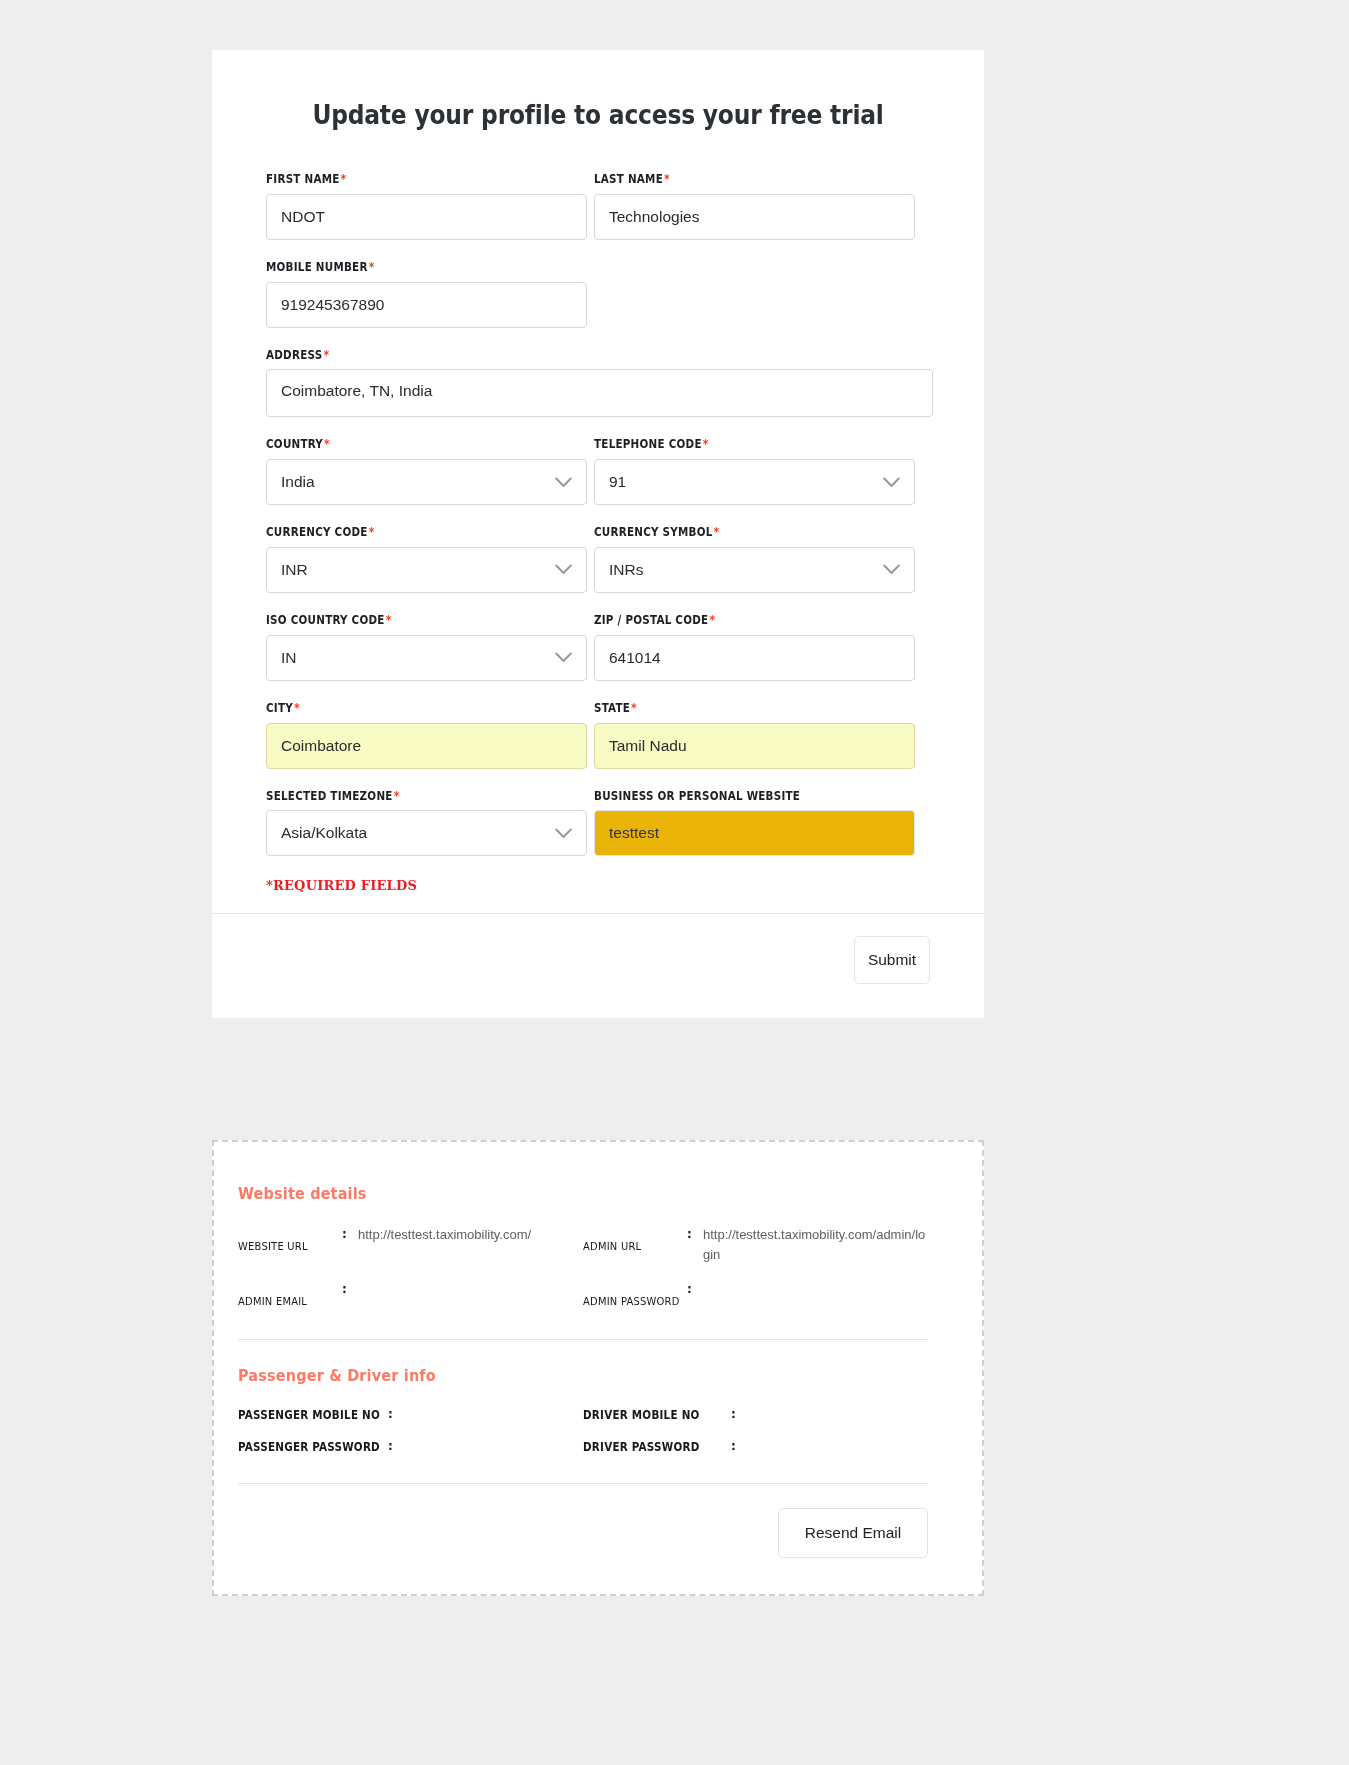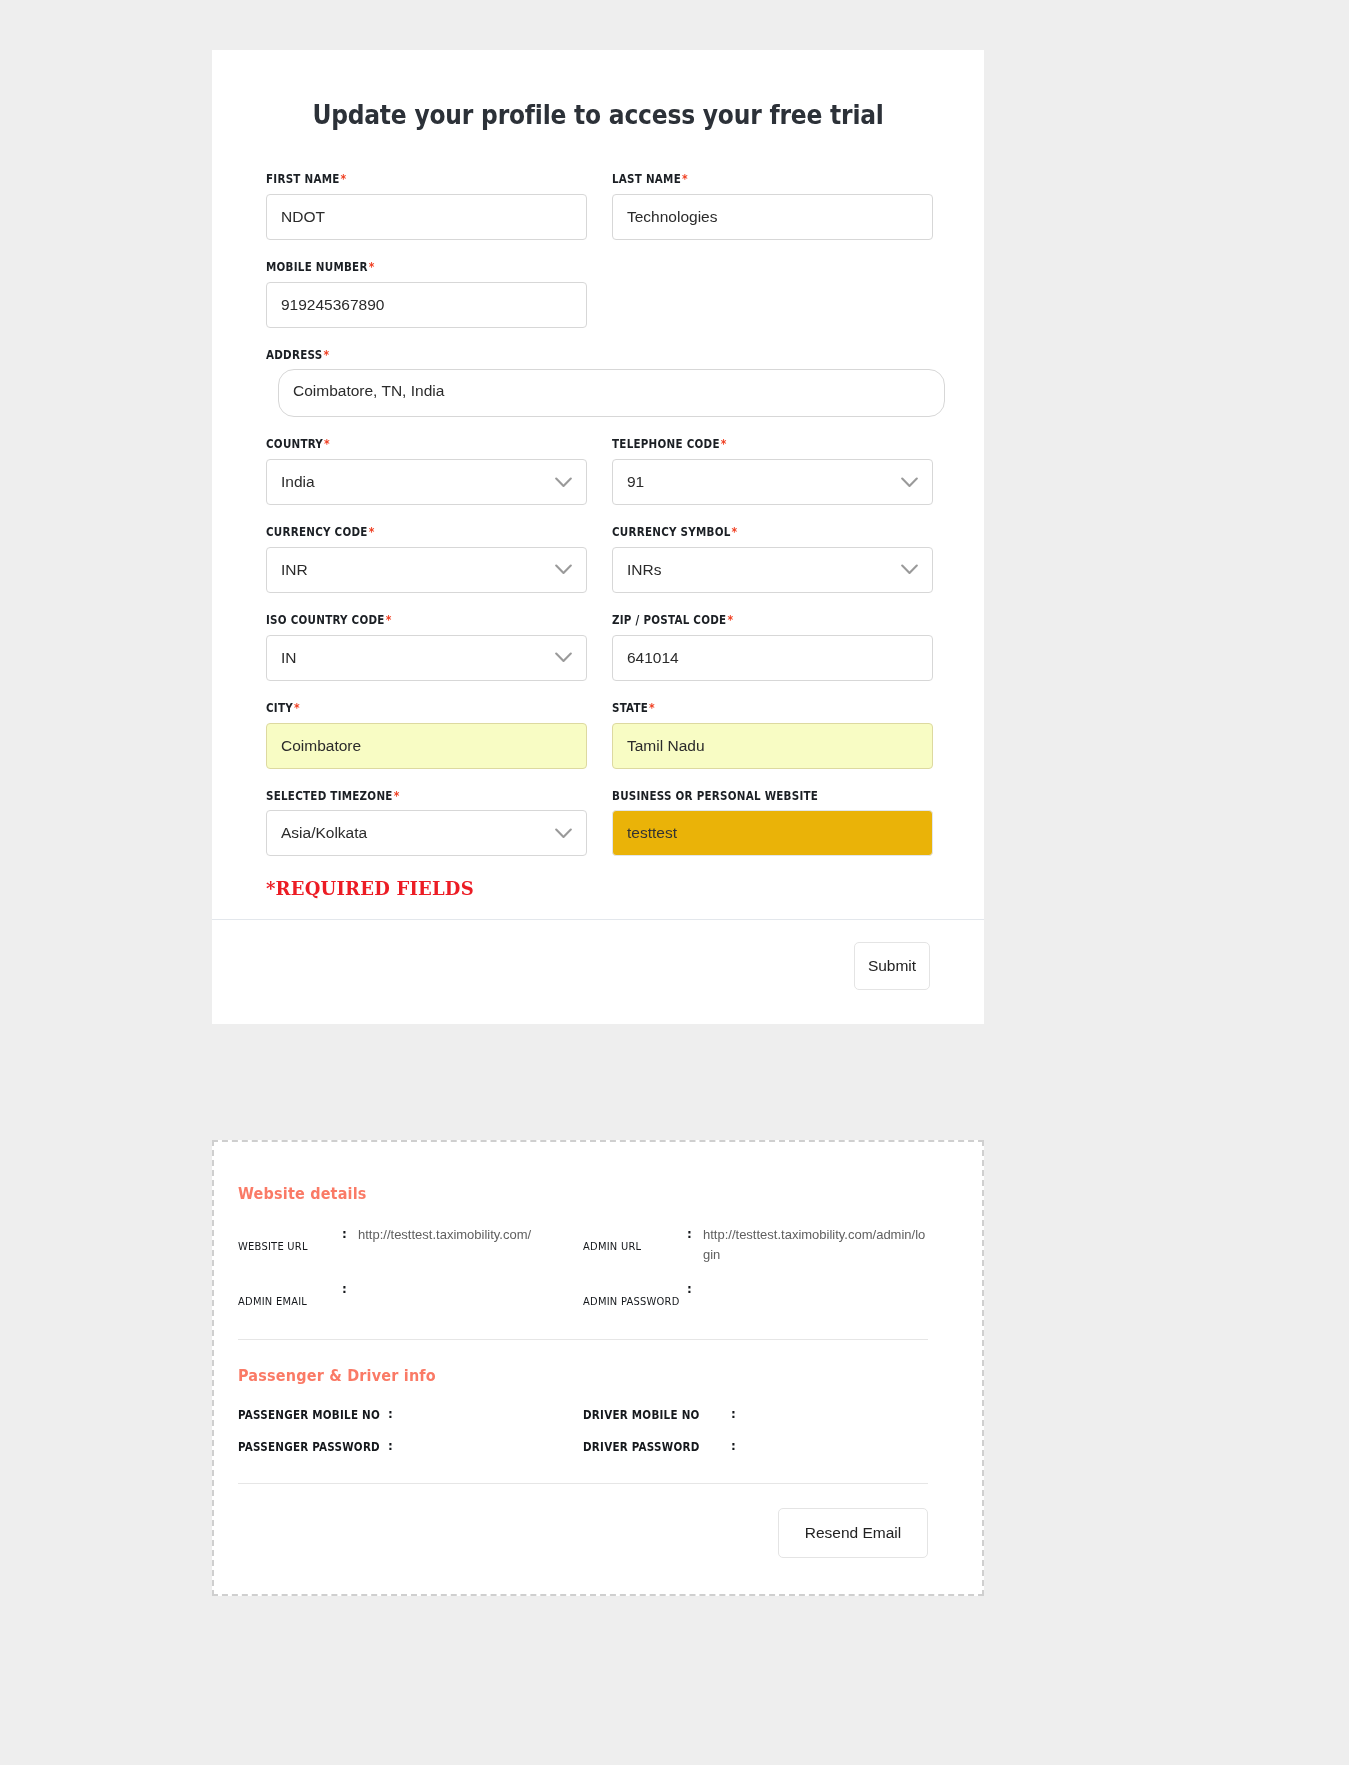--- a/index.html
+++ b/index.html
@@ -35,21 +35,21 @@
     padding-bottom: 0;
     margin: 0;
     font-family: "DejaVu Sans", sans-serif;
     font-stretch: condensed;
   }
 
   .form-area { padding-top: 42px; }
 
   .row {
     display: flex;
-    gap: 25px;
+    gap: 7px;
     margin-bottom: 20px;
   }
   .col { width: 321px; flex: 0 0 321px; }
   .col.full { width: 667px; flex: 0 0 667px; }
 
   label.fld-label {
     display: block;
     font-family: "DejaVu Sans", sans-serif;
     font-stretch: condensed;
     font-size: 11.5px;
@@ -84,49 +84,48 @@
     overflow: hidden;
   }
   .input-box.autofill { background: #f8fcc4; border-color: #ddd9a0; }
   .input-box.readonly { background: #eab308; border-color: #e2e6ea; color: #333; }
 
   .textarea-box {
     display: block;
     width: 100%;
     height: 48px;
     border: 1px solid #d7d7d7;
-    border-radius: 16px;
+    border-radius: 4px;
     background: #ffffff;
     color: #2b2b2b;
     font-family: "Liberation Sans", sans-serif;
     font-size: 15.5px;
     padding: 11px 14px;
     resize: none;
     outline: none;
     overflow: hidden;
     line-height: 1.35;
-    margin-left: 12px;
   }
 
   .select-wrap { position: relative; }
   .select-wrap .input-box { padding-right: 36px; }
   .chev {
     position: absolute;
     right: 15px;
     top: 0;
     height: 46px;
     display: flex;
     align-items: center;
     pointer-events: none;
   }
   .chev svg { display: block; }
 
   .required-note {
     font-family: "DejaVu Serif", serif;
-    font-size: 18px;
+    font-size: 13px;
     font-weight: 700;
     color: #ec1c24;
     letter-spacing: 0.2px;
     margin-top: 22px;
     padding-bottom: 20px;
   }
 
   .card-divider {
     border-top: 1px solid #e3e7ec;
     margin: 0;

